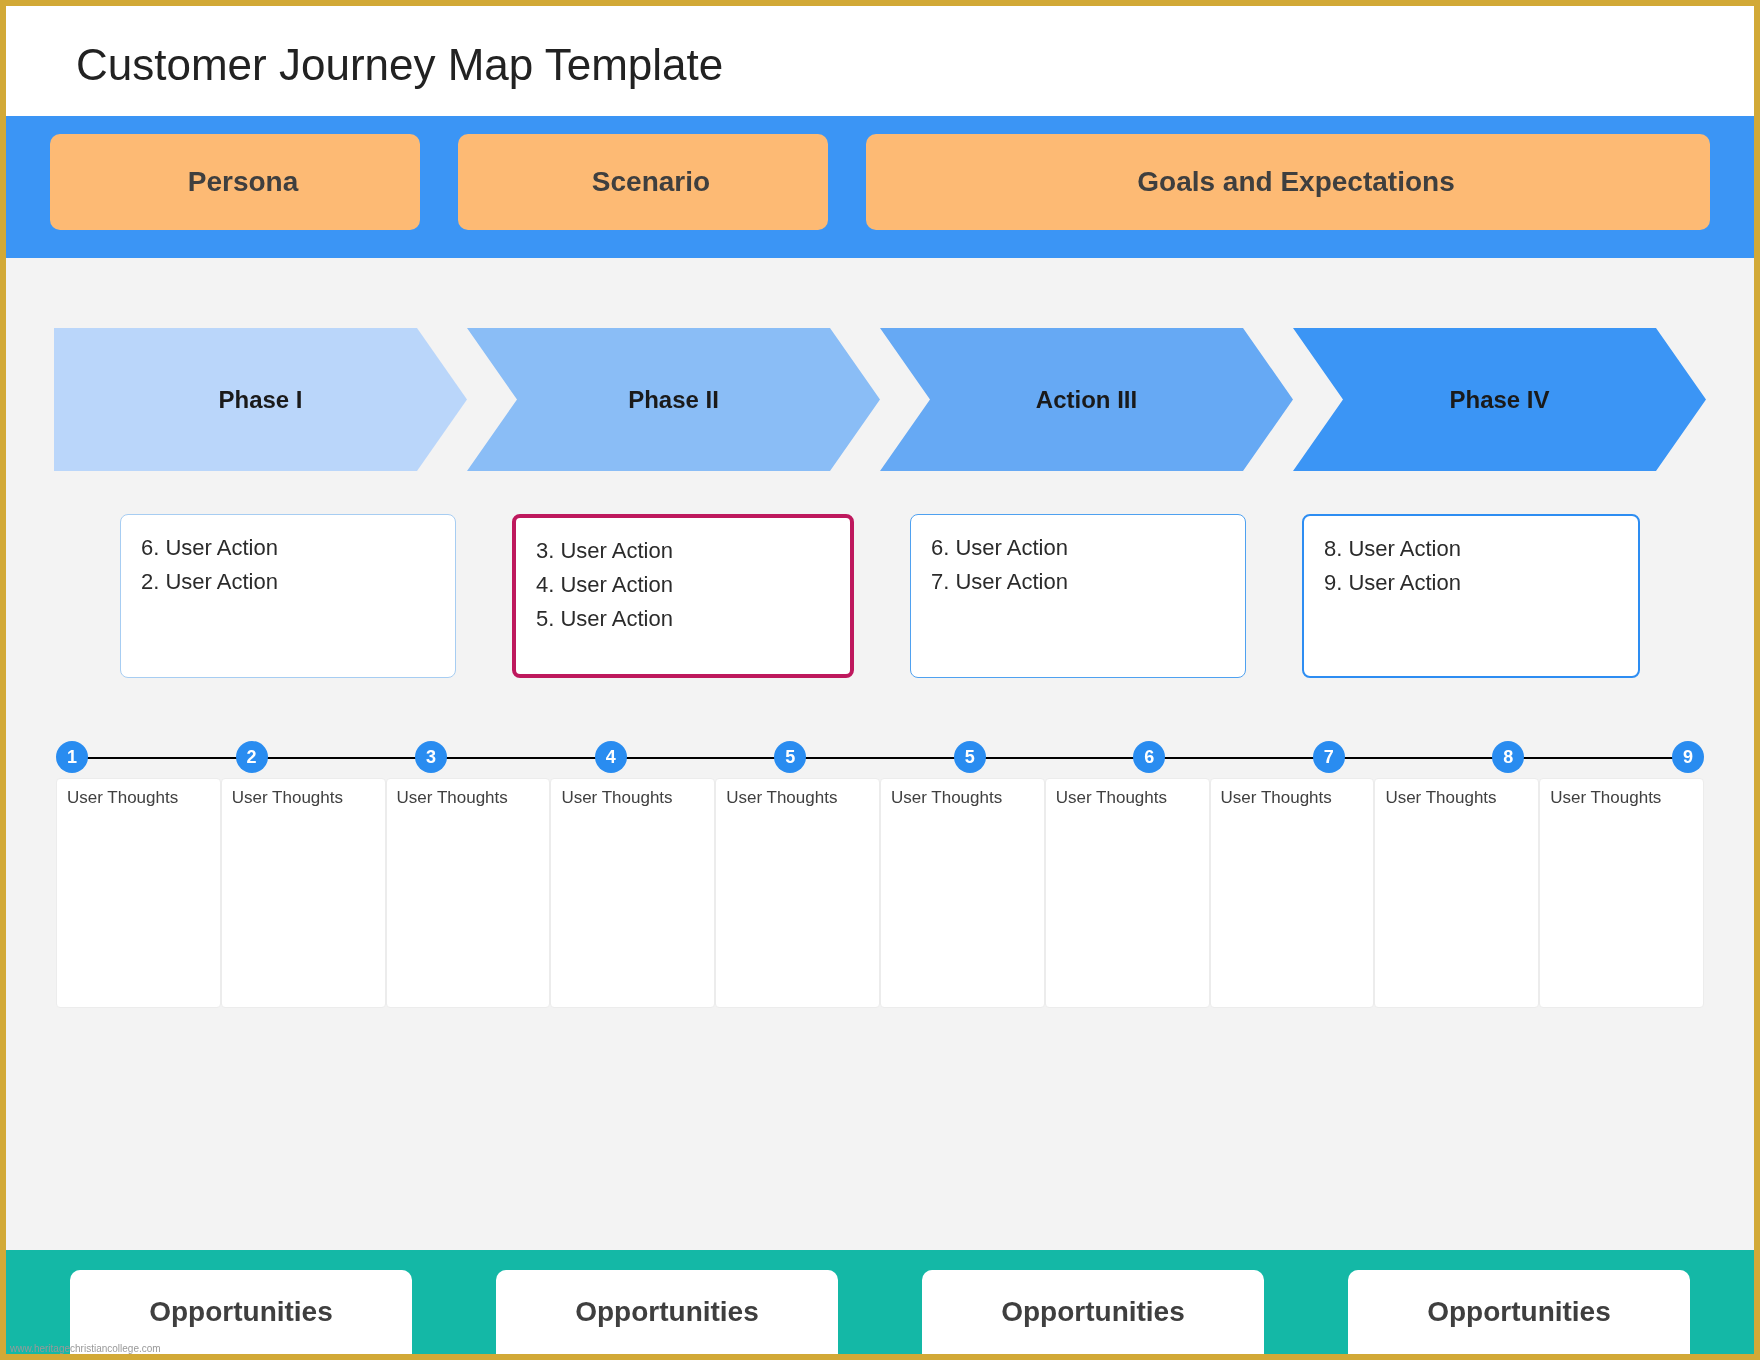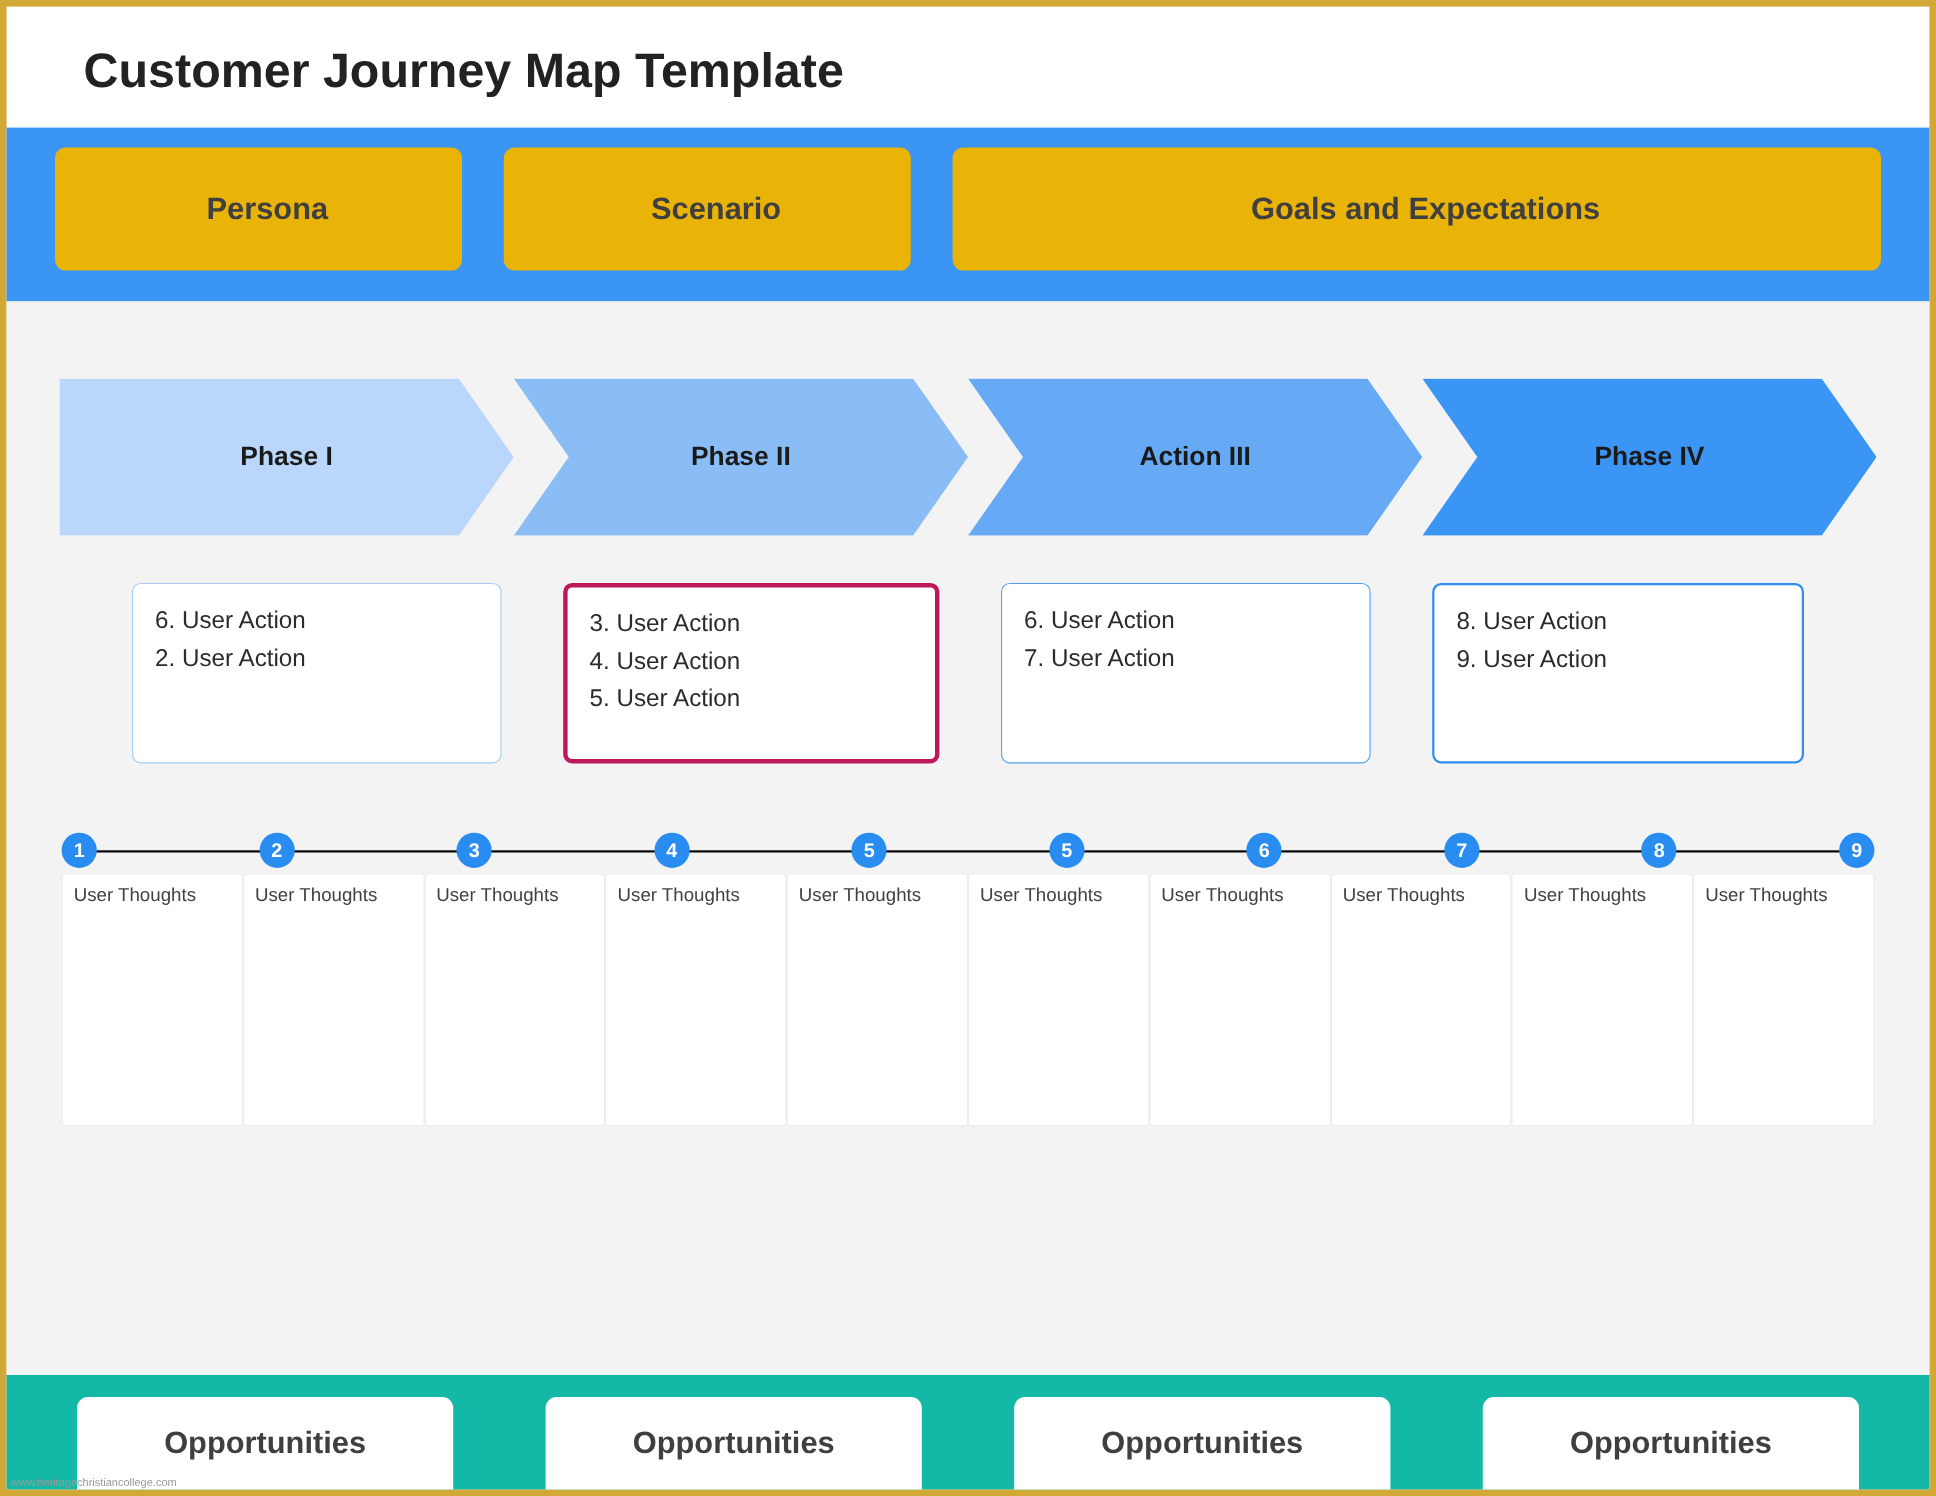--- a/index.html
+++ b/index.html
@@ -17,34 +17,34 @@
     border: 6px solid #d2a936;
     display: flex;
     flex-direction: column;
     background: #fff;
   }
   .title-bar {
     padding: 34px 70px 26px 70px;
   }
   .title-bar h1 {
     font-size: 44px;
-    font-weight: 700;
+    font-weight: 400;
     color: #222;
   }
   
   .hdr-strip {
     background: #3b95f5;
     padding: 18px 44px 28px 44px;
     display: flex;
     gap: 38px;
   }
   .hdr-card {
-    background: #eab308;
+    background: #fdba74;
     border-radius: 10px;
-    height: 112px;
+    height: 96px;
     display: flex;
     align-items: center;
     justify-content: center;
     font-size: 28px;
     font-weight: 700;
     color: #3f3f3f;
     padding-left: 16px;
   }
   .hdr-persona { flex: 0 0 370px; }
   .hdr-scenario { flex: 0 0 370px; }

